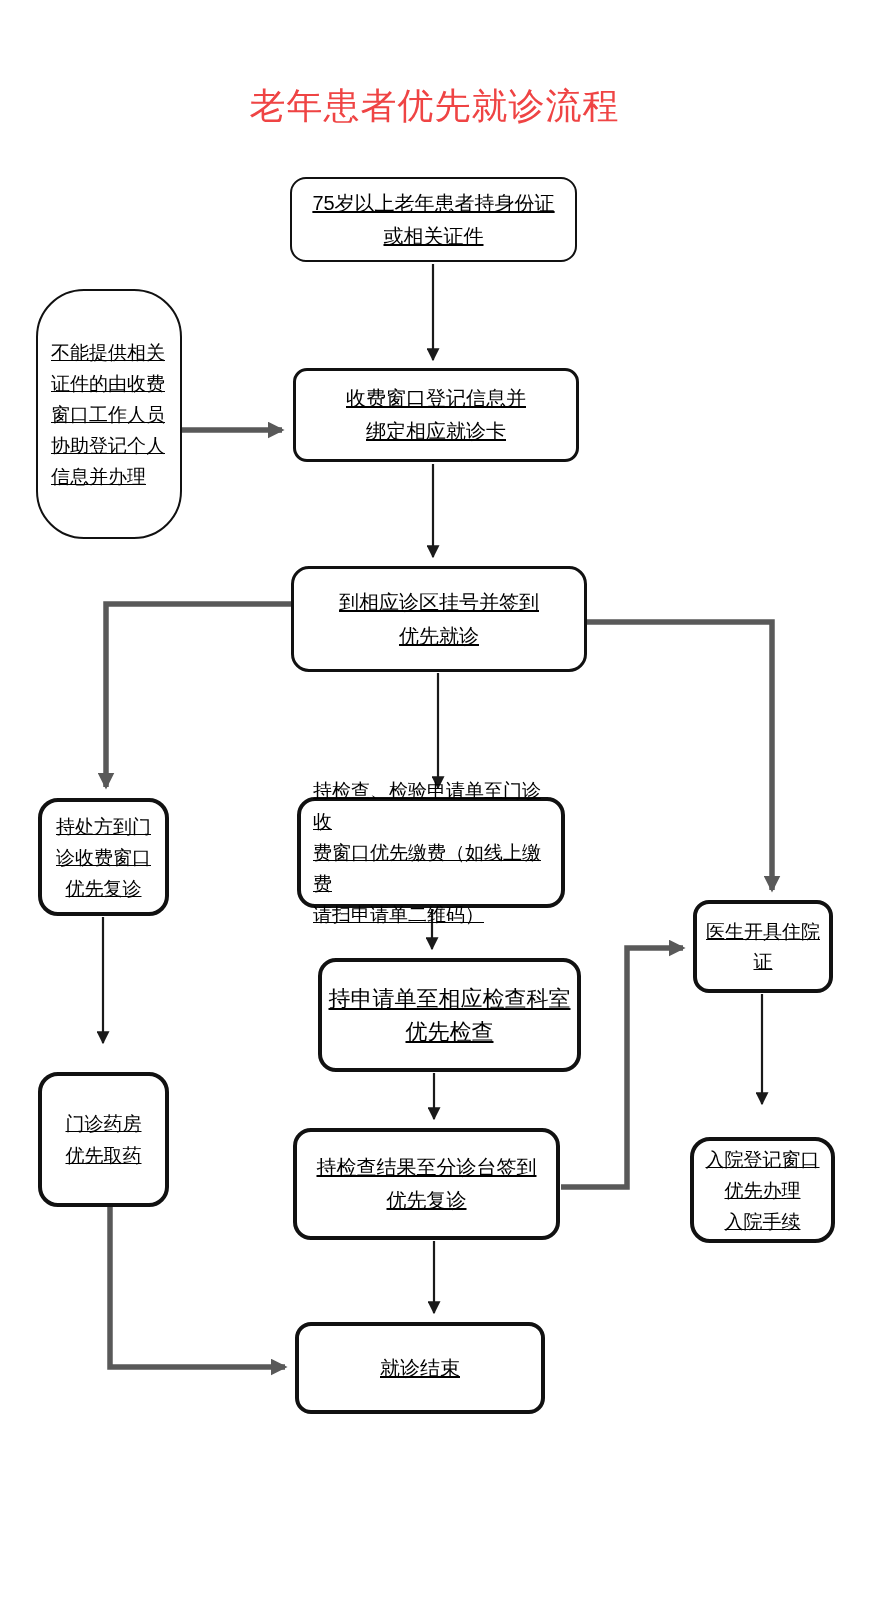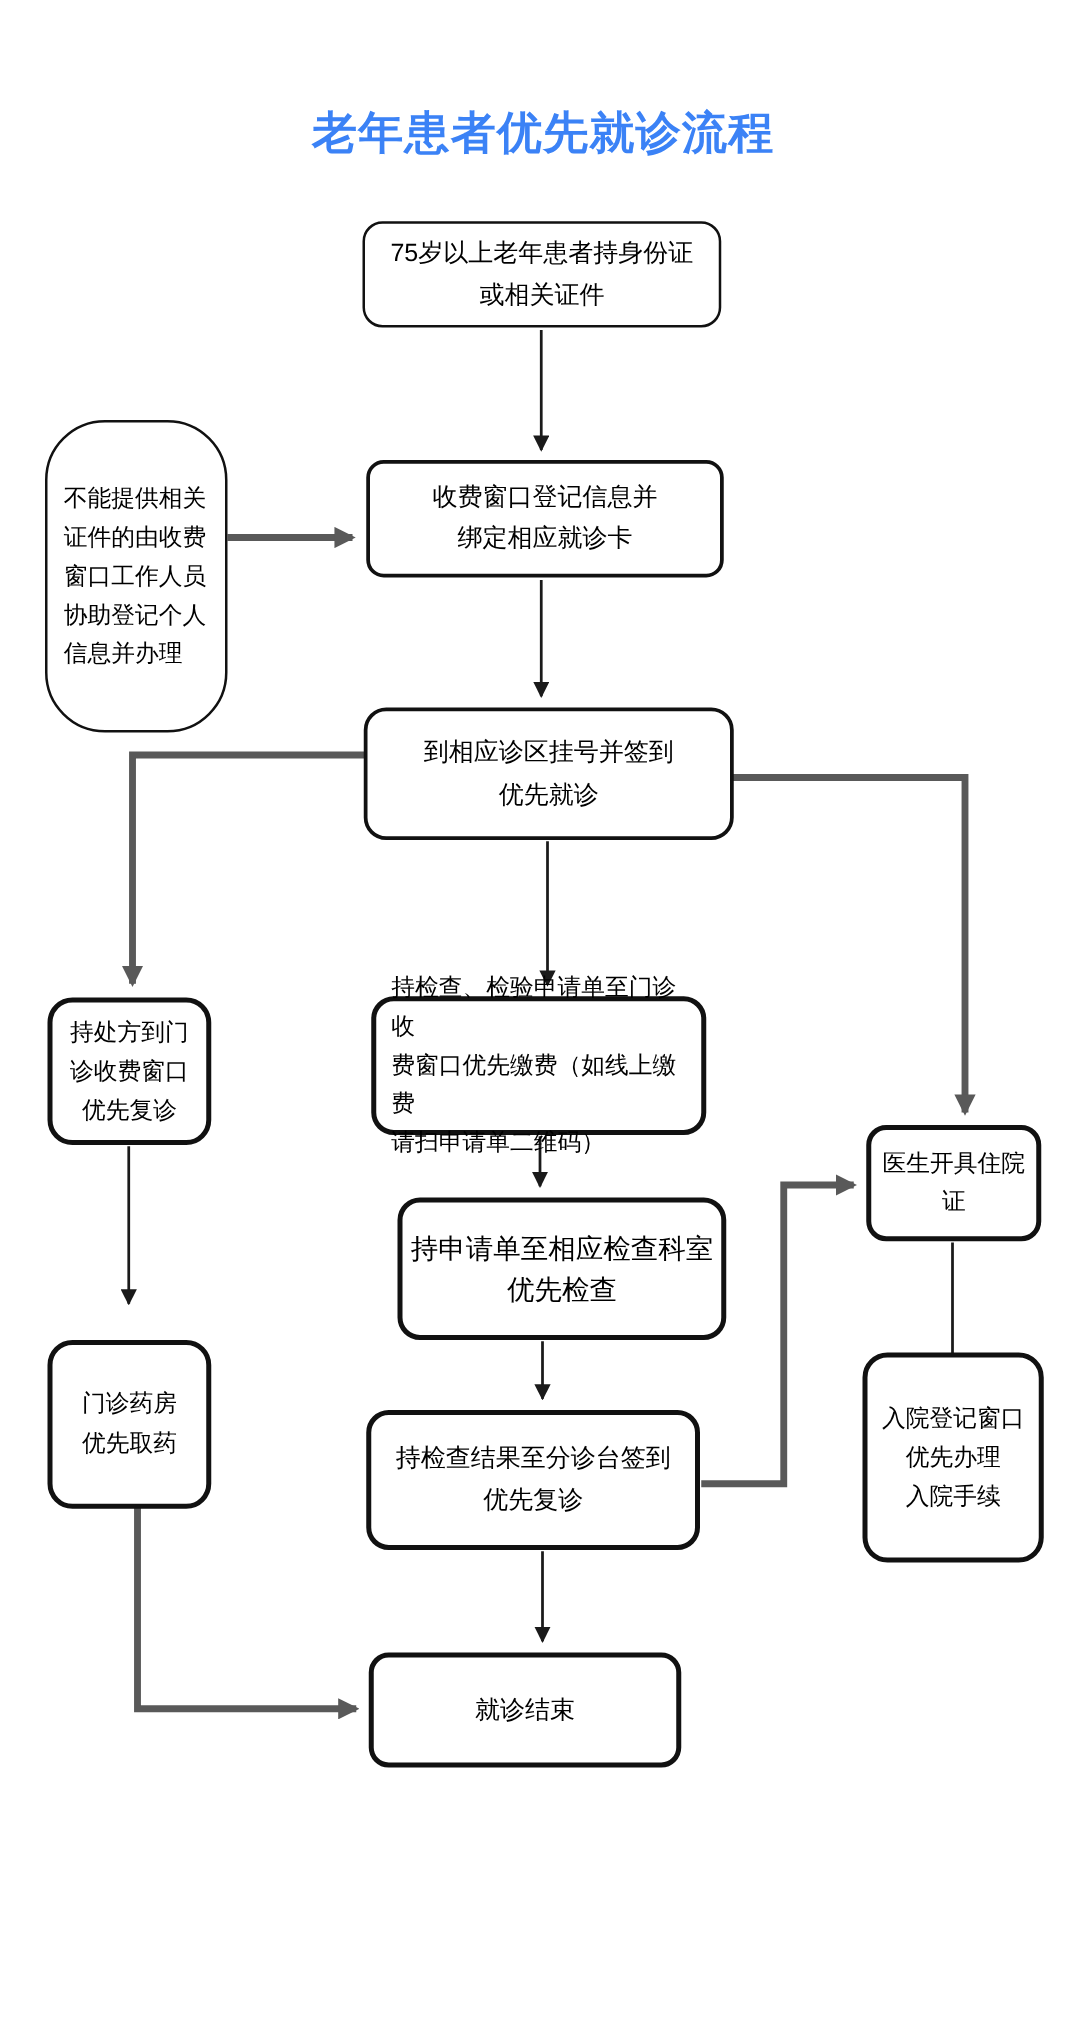--- a/index.html
+++ b/index.html
@@ -11,55 +11,56 @@
     height: 1614px;
     background: #ffffff;
     overflow: hidden;
   }
   .page-title {
     position: absolute;
     left: 0; top: 82px;
     width: 869px;
     text-align: center;
     font-size: 36px;
-    font-weight: bold;
-    color: #3b82f6;
+    font-weight: normal;
+    color: #ef4444;
     letter-spacing: 1px;
   }
   .connectors {
     position: absolute;
     left: 0; top: 0;
     width: 869px; height: 1614px;
     pointer-events: none;
   }
   .node {
     position: absolute;
     background: #ffffff;
     border-style: solid;
     border-color: #111111;
     display: flex;
     flex-direction: column;
     justify-content: center;
     align-items: center;
     color: #000000;
     text-align: center;
+    text-decoration: underline;
   }
   .node .ln { display: block; }
   
   .n-id-card        { left:290px; top:177px;  width:287px; height:85px;  border-width:2px;   border-radius:16px; font-size:20px; line-height:33px; }
-  .n-no-id-help     { left:36px;  top:289px;  width:146px; height:250px; border-width:2.5px; border-radius:48px; font-size:19px; line-height:31px; text-align:left; align-items:flex-start; padding:10px 13px;margin-top:47px; }
+  .n-no-id-help     { left:36px;  top:289px;  width:146px; height:250px; border-width:2.5px; border-radius:48px; font-size:19px; line-height:31px; text-align:left; align-items:flex-start; padding:10px 13px; }
   .n-register       { left:293px; top:368px;  width:286px; height:94px;  border-width:3px;   border-radius:14px; font-size:20px; line-height:33px; }
   .n-signin         { left:291px; top:566px;  width:296px; height:106px; border-width:3.5px; border-radius:18px; font-size:20px; line-height:34px; }
   .n-prescription   { left:38px;  top:798px;  width:131px; height:118px; border-width:4.5px; border-radius:20px; font-size:19px; line-height:31px; }
   .n-exam-pay       { left:297px; top:797px;  width:268px; height:111px; border-width:4px;   border-radius:18px; font-size:19px; line-height:31px; text-align:left; align-items:flex-start; padding:20px 12px; }
   .n-exam           { left:295px; top:958px;  width:263px; height:114px; border-width:4.5px; border-radius:18px; font-size:22px; line-height:33px;margin-left:23px; }
   .n-result-signin  { left:293px; top:1128px; width:267px; height:112px; border-width:4.5px; border-radius:18px; font-size:20px; line-height:33px; }
   .n-pharmacy       { left:38px;  top:1052px; width:131px; height:135px; border-width:4.5px; border-radius:20px; font-size:19px; line-height:32px;margin-top:20px; }
   .n-admission-cert { left:693px; top:900px;  width:140px; height:93px;  border-width:4.5px; border-radius:16px; font-size:19px; line-height:30px; }
-  .n-admission-reg  { left:690px; top:1082px; width:145px; height:168px; border-width:4.5px; border-radius:20px; font-size:19px; line-height:31px; }
+  .n-admission-reg  { left:690px; top:1137px; width:145px; height:106px; border-width:4.5px; border-radius:20px; font-size:19px; line-height:31px; }
   .n-end            { left:295px; top:1322px; width:250px; height:92px;  border-width:4.5px; border-radius:16px; font-size:20px; line-height:33px; }
 </style>
 </head>
 <body>
 
 <div class="canvas">
 
   <div class="page-title">老年患者优先就诊流程</div>
 
   <svg class="connectors" width="869" height="1614" viewBox="0 0 869 1614" xmlns="http://www.w3.org/2000/svg">

